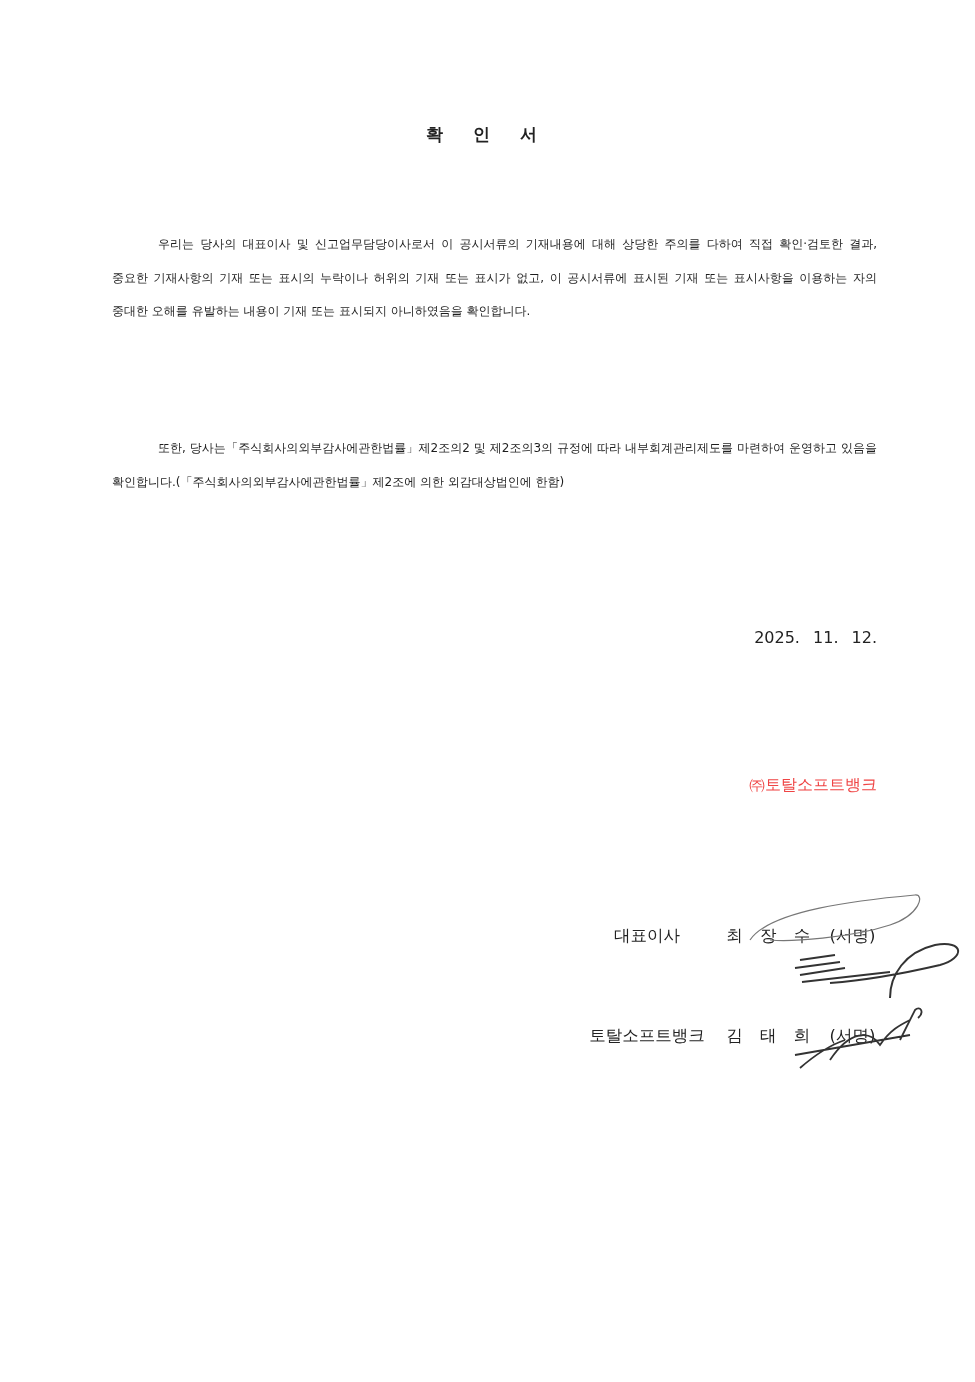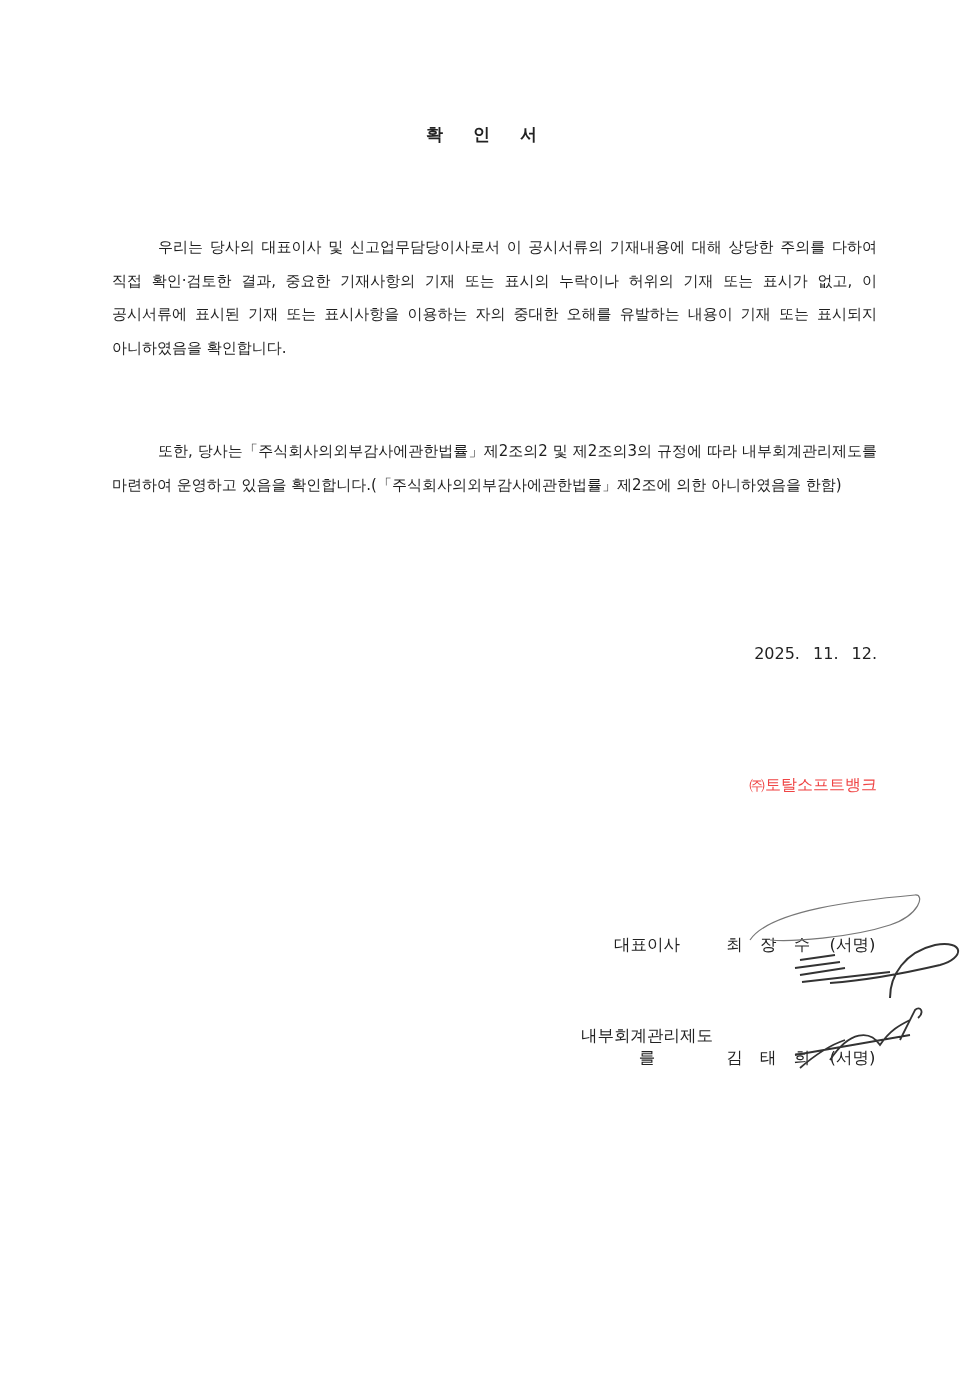--- a/index.html
+++ b/index.html
@@ -1,53 +1,53 @@
 <!DOCTYPE html>
 <html><head>
 <meta charset="utf-8">
 <style>
   html, body { margin: 0; padding: 0; background: #ffffff; }
   body { width: 975px; height: 1382px; position: relative; overflow: hidden;
          font-family: "DejaVu Sans", "Liberation Sans", sans-serif; color: #1a1a1a; }
   .title { position: absolute; top: 123px; left: 0; width: 975px; text-align: center;
            font-size: 17px; font-weight: bold; letter-spacing: 12px; color: #222; }
-  .para { position: absolute; left: 112px; width: 765px; font-size: 15px; line-height: 33.5px;
+  .para { position: absolute; left: 112px; width: 765px; font-size: 12px; line-height: 33.5px;
           text-align: justify; text-indent: 46px; color: #1e1e1e; word-break: keep-all; }
   .p1 { top: 216px; }
   .p2 { top: 420px; }
-  .date { position: absolute; top: 644px; right: 98px; font-size: 16px; color: #222; word-spacing: 8px; }
+  .date { position: absolute; top: 628px; right: 98px; font-size: 16px; color: #222; word-spacing: 8px; }
   .company { position: absolute; top: 775px; right: 98px; font-size: 16px; color: #ef4444; }
   .sig-row { position: absolute; left: 573px; font-size: 16.5px; color: #222; }
   .sig-row .role { display: inline-block; width: 148px; text-align: center; }
-  .sig-row .name { display: inline-block; width: 98px; letter-spacing: 6px; margin-top: 9px; }
+  .sig-row .name { display: inline-block; width: 98px; letter-spacing: 6px; }
   .sig-row .mark { display: inline-block; }
   .r1 { top: 925px; }
   .r2 { top: 1025px; }
   .signature { position: absolute; pointer-events: none; }
 </style>
 </head>
 <body>
 
 <div>
   <div class="title">확 인 서</div>
 
   <p class="para p1">우리는 당사의 대표이사 및 신고업무담당이사로서 이 공시서류의 기재내용에 대해 상당한 주의를 다하여 직접 확인·검토한 결과, 중요한 기재사항의 기재 또는 표시의 누락이나 허위의 기재 또는 표시가 없고, 이 공시서류에 표시된 기재 또는 표시사항을 이용하는 자의 중대한 오해를 유발하는 내용이 기재 또는 표시되지 아니하였음을 확인합니다.</p>
-  <p class="para p2">또한, 당사는「주식회사의외부감사에관한법률」제2조의2 및 제2조의3의 규정에 따라 내부회계관리제도를 마련하여 운영하고 있음을 확인합니다.(「주식회사의외부감사에관한법률」제2조에 의한 아니하였음을 한함)</p>
+  <p class="para p2">또한, 당사는「주식회사의외부감사에관한법률」제2조의2 및 제2조의3의 규정에 따라 내부회계관리제도를 마련하여 운영하고 있음을 확인합니다.(「주식회사의외부감사에관한법률」제2조에 의한 외감대상법인에 한함)</p>
 
   <div class="date">2025. 11. 12.</div>
   <div class="company">㈜토탈소프트뱅크</div>
 
   <div class="sig-row r1">
     <span class="role">대표이사</span>
     <span class="name">최 장 수</span>
     <span class="mark">(서명)</span>
   </div>
 
   <div class="sig-row r2">
-    <span class="role">내부회계관리제도를</span>
+    <span class="role">토탈소프트뱅크</span>
     <span class="name">김 태 희</span>
     <span class="mark">(서명)</span>
   </div>
 
   <svg class="signature" style="left:740px; top:880px;" width="230" height="120" viewBox="0 0 230 120">
     <path d="M10 60 C 30 30, 120 20, 175 15 C 185 14, 180 35, 150 45 C 110 58, 50 62, 30 60" fill="none" stroke="#777" stroke-width="1.2"></path>
     <path d="M60 80 L95 75 M55 88 L100 82 M60 95 L105 88 M62 102 L150 92" fill="none" stroke="#333" stroke-width="2"></path>
     <path d="M90 103 C 130 100, 170 92, 200 85 C 225 78, 225 60, 195 65 C 165 72, 150 95, 150 118" fill="none" stroke="#333" stroke-width="2"></path>
   </svg>
 

